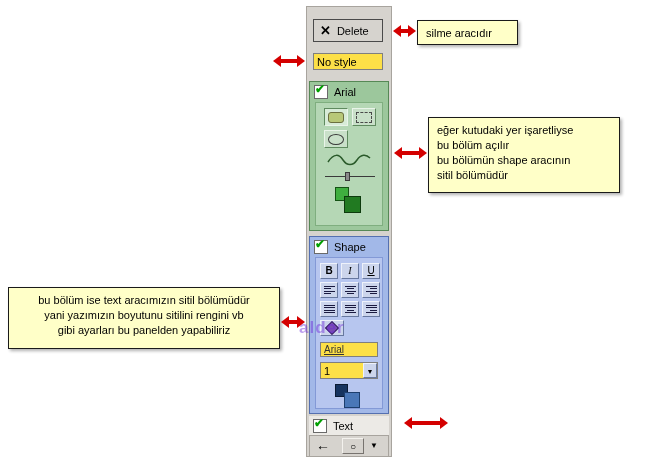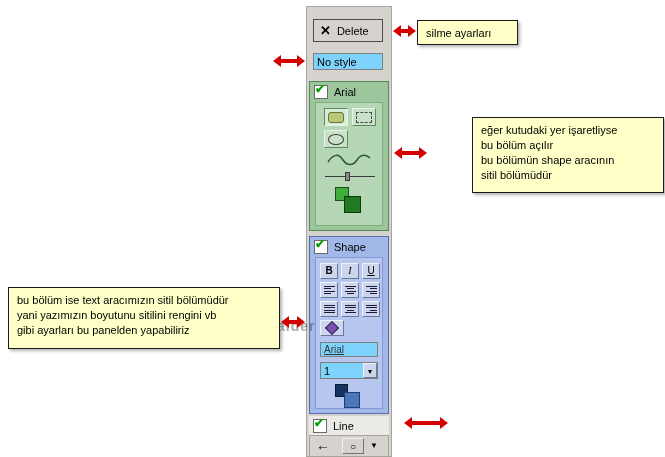--- a/index.html
+++ b/index.html
@@ -5,21 +5,21 @@
   html,body{margin:0;padding:0;background:#fff;}
   .stage{position:relative;width:665px;height:457px;background:#ffffff;overflow:hidden;
          font-family:"Liberation Sans",sans-serif;color:#000;}
   
   .panel{position:absolute;left:306px;top:6px;width:86px;height:451px;background:#d6d3ce;
          border:1px solid #a8a49e;box-sizing:border-box;}
   .delete-btn{position:absolute;left:6px;top:12px;width:70px;height:23px;background:#d6d3ce;
          border:1px solid #4a4a4a;display:flex;align-items:center;gap:6px;padding-left:6px;box-sizing:border-box;}
   .delete-btn .x{font-size:13px;font-weight:bold;line-height:13px;}
   .delete-btn .lbl{font-size:11px;}
-  .field{font-family:"Liberation Sans",sans-serif;font-size:11px;background:#7dd3fc;
+  .field{font-family:"Liberation Sans",sans-serif;font-size:11px;background:#fde047;
          border:1px solid #7f7f7f;box-sizing:border-box;padding:1px 3px;color:#000;}
   .style-field{position:absolute;left:6px;top:46px;width:70px;height:17px;}
   
   .section{position:absolute;left:2px;width:80px;box-sizing:border-box;}
   .sec-shape{top:74px;height:150px;background:#9cc79c;border:1px solid #568856;}
   .sec-text{top:229px;height:178px;background:#a2b8e8;border:1px solid #5570b0;}
   .sec-line{top:409px;height:40px;background:#eceae6;}
   .sec-head{position:absolute;left:4px;top:3px;height:14px;display:flex;align-items:center;gap:6px;}
   .cb{position:relative;width:12px;height:12px;background:#fff;border:1px solid #6a6a6a;box-sizing:content-box;}
   .cb .check{position:absolute;left:0px;top:-4px;color:#00a000;font-size:12px;font-weight:bold;}
@@ -67,21 +67,21 @@
   .callout{position:absolute;background:#ffffc8;border:1px solid #1a1a1a;box-shadow:2px 2px 3px rgba(0,0,0,0.3);
            font-size:11px;line-height:15px;padding:5px 8px;white-space:pre-line;box-sizing:border-box;}
   
   .arrow{position:absolute;height:12px;}
   .arrow .shaft{position:absolute;left:5px;right:5px;top:4px;height:4px;background:#d40000;}
   .arrow .head-l{position:absolute;left:0;top:0;width:0;height:0;
                  border-top:6px solid transparent;border-bottom:6px solid transparent;border-right:8px solid #d40000;}
   .arrow .head-r{position:absolute;right:0;top:0;width:0;height:0;
                  border-top:6px solid transparent;border-bottom:6px solid transparent;border-left:8px solid #d40000;}
   
-  .watermark{position:absolute;left:277px;top:318px;font-size:14px;font-weight:bold;color:#404040;
+  .watermark{position:absolute;left:299px;top:318px;font-size:17px;font-weight:bold;color:#6d28d9;
              opacity:0.45;letter-spacing:1px;pointer-events:none;}
 </style>
 </head>
 <body>
 
 <div class="stage">
 
   <div class="panel">
 
     <div class="delete-btn">
@@ -206,43 +206,43 @@
           <span class="sw" style="left:9px;top:8px;width:16px;height:16px;background:#4a77b8;border:1px solid #1d3e6e;"></span>
         </div>
       </div>
     </div>
 
     <div class="section sec-line">
       <div class="sec-head">
         <span class="cb">
           <span class="check">✔</span>
         </span>
-        <span class="sec-label">Line</span>
+        <span class="sec-label">Text</span>
       </div>
       <div class="line-toolbar">
         <span class="lt-arrow">←</span>
         <div class="tbtn gray-btn lt-circ">
           <span>○</span>
         </div>
         <span class="lt-dd">▼</span>
       </div>
     </div>
   </div>
 
   <div class="watermark">alder</div>
 
-  <div class="callout" style="left:417px;top:20px;width:101px;height:25px;">silme ayarları</div>
-
-
-  <div class="callout" style="left:428px;top:117px;width:192px;height:76px;margin-left:44px;">eğer kutudaki yer işaretliyse
+  <div class="callout" style="left:417px;top:20px;width:101px;height:25px;">silme aracıdır</div>
+
+
+  <div class="callout" style="left:428px;top:117px;width:192px;height:76px;">eğer kutudaki yer işaretliyse
 bu bölüm açılır
  bu bölümün shape aracının
 sitil bölümüdür</div>
 
-  <div class="callout" style="left:8px;top:287px;width:272px;height:62px;">bu bölüm ise text aracımızın sitil bölümüdür
+  <div class="callout" style="left:8px;top:287px;width:272px;height:62px;text-align:center;">bu bölüm ise text aracımızın sitil bölümüdür
 yani yazımızın boyutunu sitilini rengini vb
 gibi ayarları bu panelden yapabiliriz</div>
 
 
   <div class="arrow" style="left:393px;top:25px;width:23px;">
     <span class="shaft"></span>
       <span class="head-l"></span>
       <span class="head-r"></span>
   </div>
   <div class="arrow" style="left:273px;top:55px;width:32px;">

